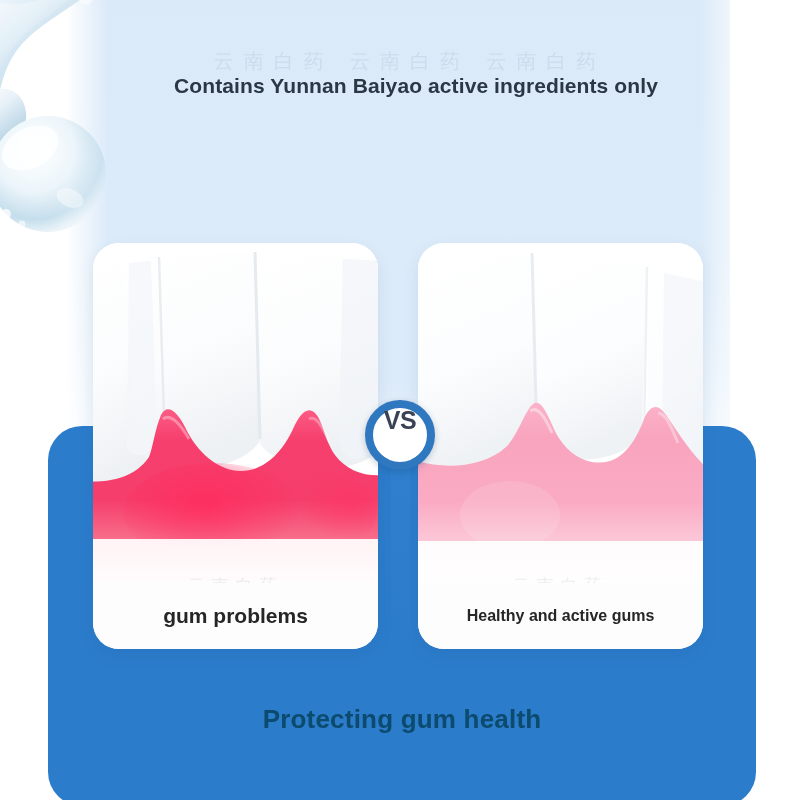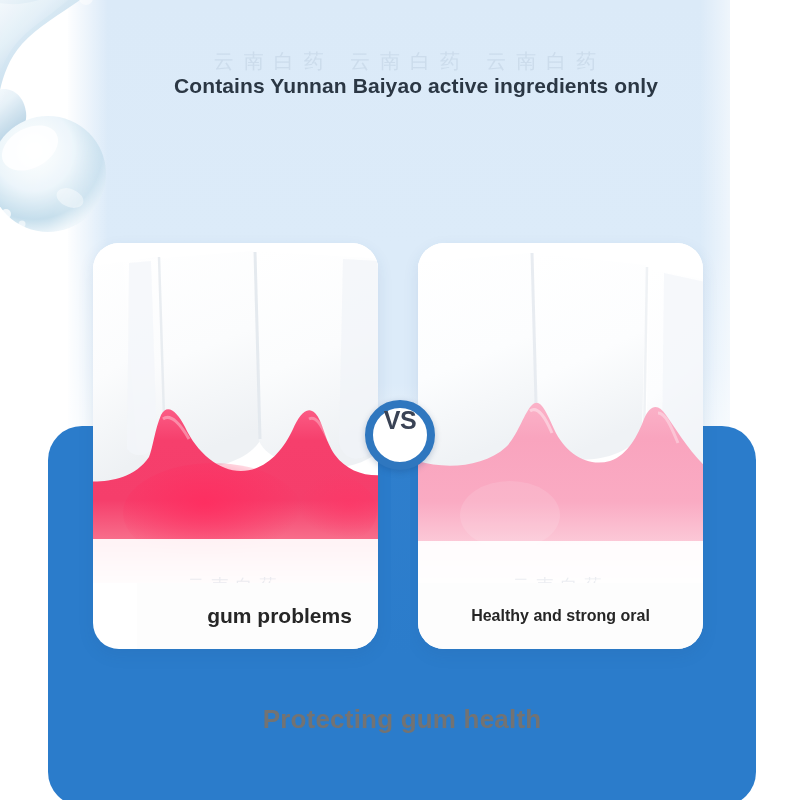--- a/index.html
+++ b/index.html
@@ -105,21 +105,21 @@
     height: 380px;
     background: #2b7ccb;
     border-radius: 34px;
   }
   .blue-caption {
     position: absolute;
     left: 48px;
     top: 704px;
     width: 708px;
     text-align: center;
-    color: #737373;
+    color: #0c4a6e;
     font-size: 26px;
     font-weight: 600;
     letter-spacing: 0.2px;
   }
 
   
   .card {
     position: absolute;
     top: 243px;
     width: 285px;
@@ -145,21 +145,21 @@
     left: 0;
     bottom: 0;
     width: 285px;
     height: 66px;
     display: flex;
     align-items: center;
     justify-content: center;
     color: #262626;
     background: #fdfdfd;
   }
-  .card-label.big   { font-size: 21px; font-weight: 700; margin-left: 44px; }
+  .card-label.big   { font-size: 21px; font-weight: 700; }
   .card-label.small { font-size: 16px; font-weight: 600; }
 
   .card-watermark {
     position: absolute;
     left: 0;
     bottom: 52px;
     width: 285px;
     text-align: center;
     font-size: 17px;
     letter-spacing: 7px;
@@ -354,21 +354,21 @@
                C210,212 220,192 226,176 C232,162 240,160 248,172
                C258,186 272,210 292,228
                L292,340 L-10,340 Z" fill="url(#gumR)"></path>
       <path d="M112,168 C120,162 128,176 134,190" stroke="#ffffff" stroke-width="3" fill="none" opacity="0.4"></path>
       <path d="M240,170 C248,170 254,186 260,200" stroke="#ffffff" stroke-width="3" fill="none" opacity="0.35"></path>
       <ellipse cx="92" cy="272" rx="50" ry="34" fill="#ffffff" opacity="0.12"></ellipse>
       <rect x="0" y="298" width="285" height="42" fill="#ffffff" opacity="0.93"></rect>
     </svg>
 
     <div class="card-watermark">云南白药</div>
-    <div class="card-label small">Healthy and strong oral</div>
+    <div class="card-label small">Healthy and active gums</div>
   </div>
 
   <div class="connector"></div>
   <div class="vs-badge">
     <span>VS</span>
   </div>
 
   <div class="blue-caption">Protecting gum health</div>
 
 </div>

